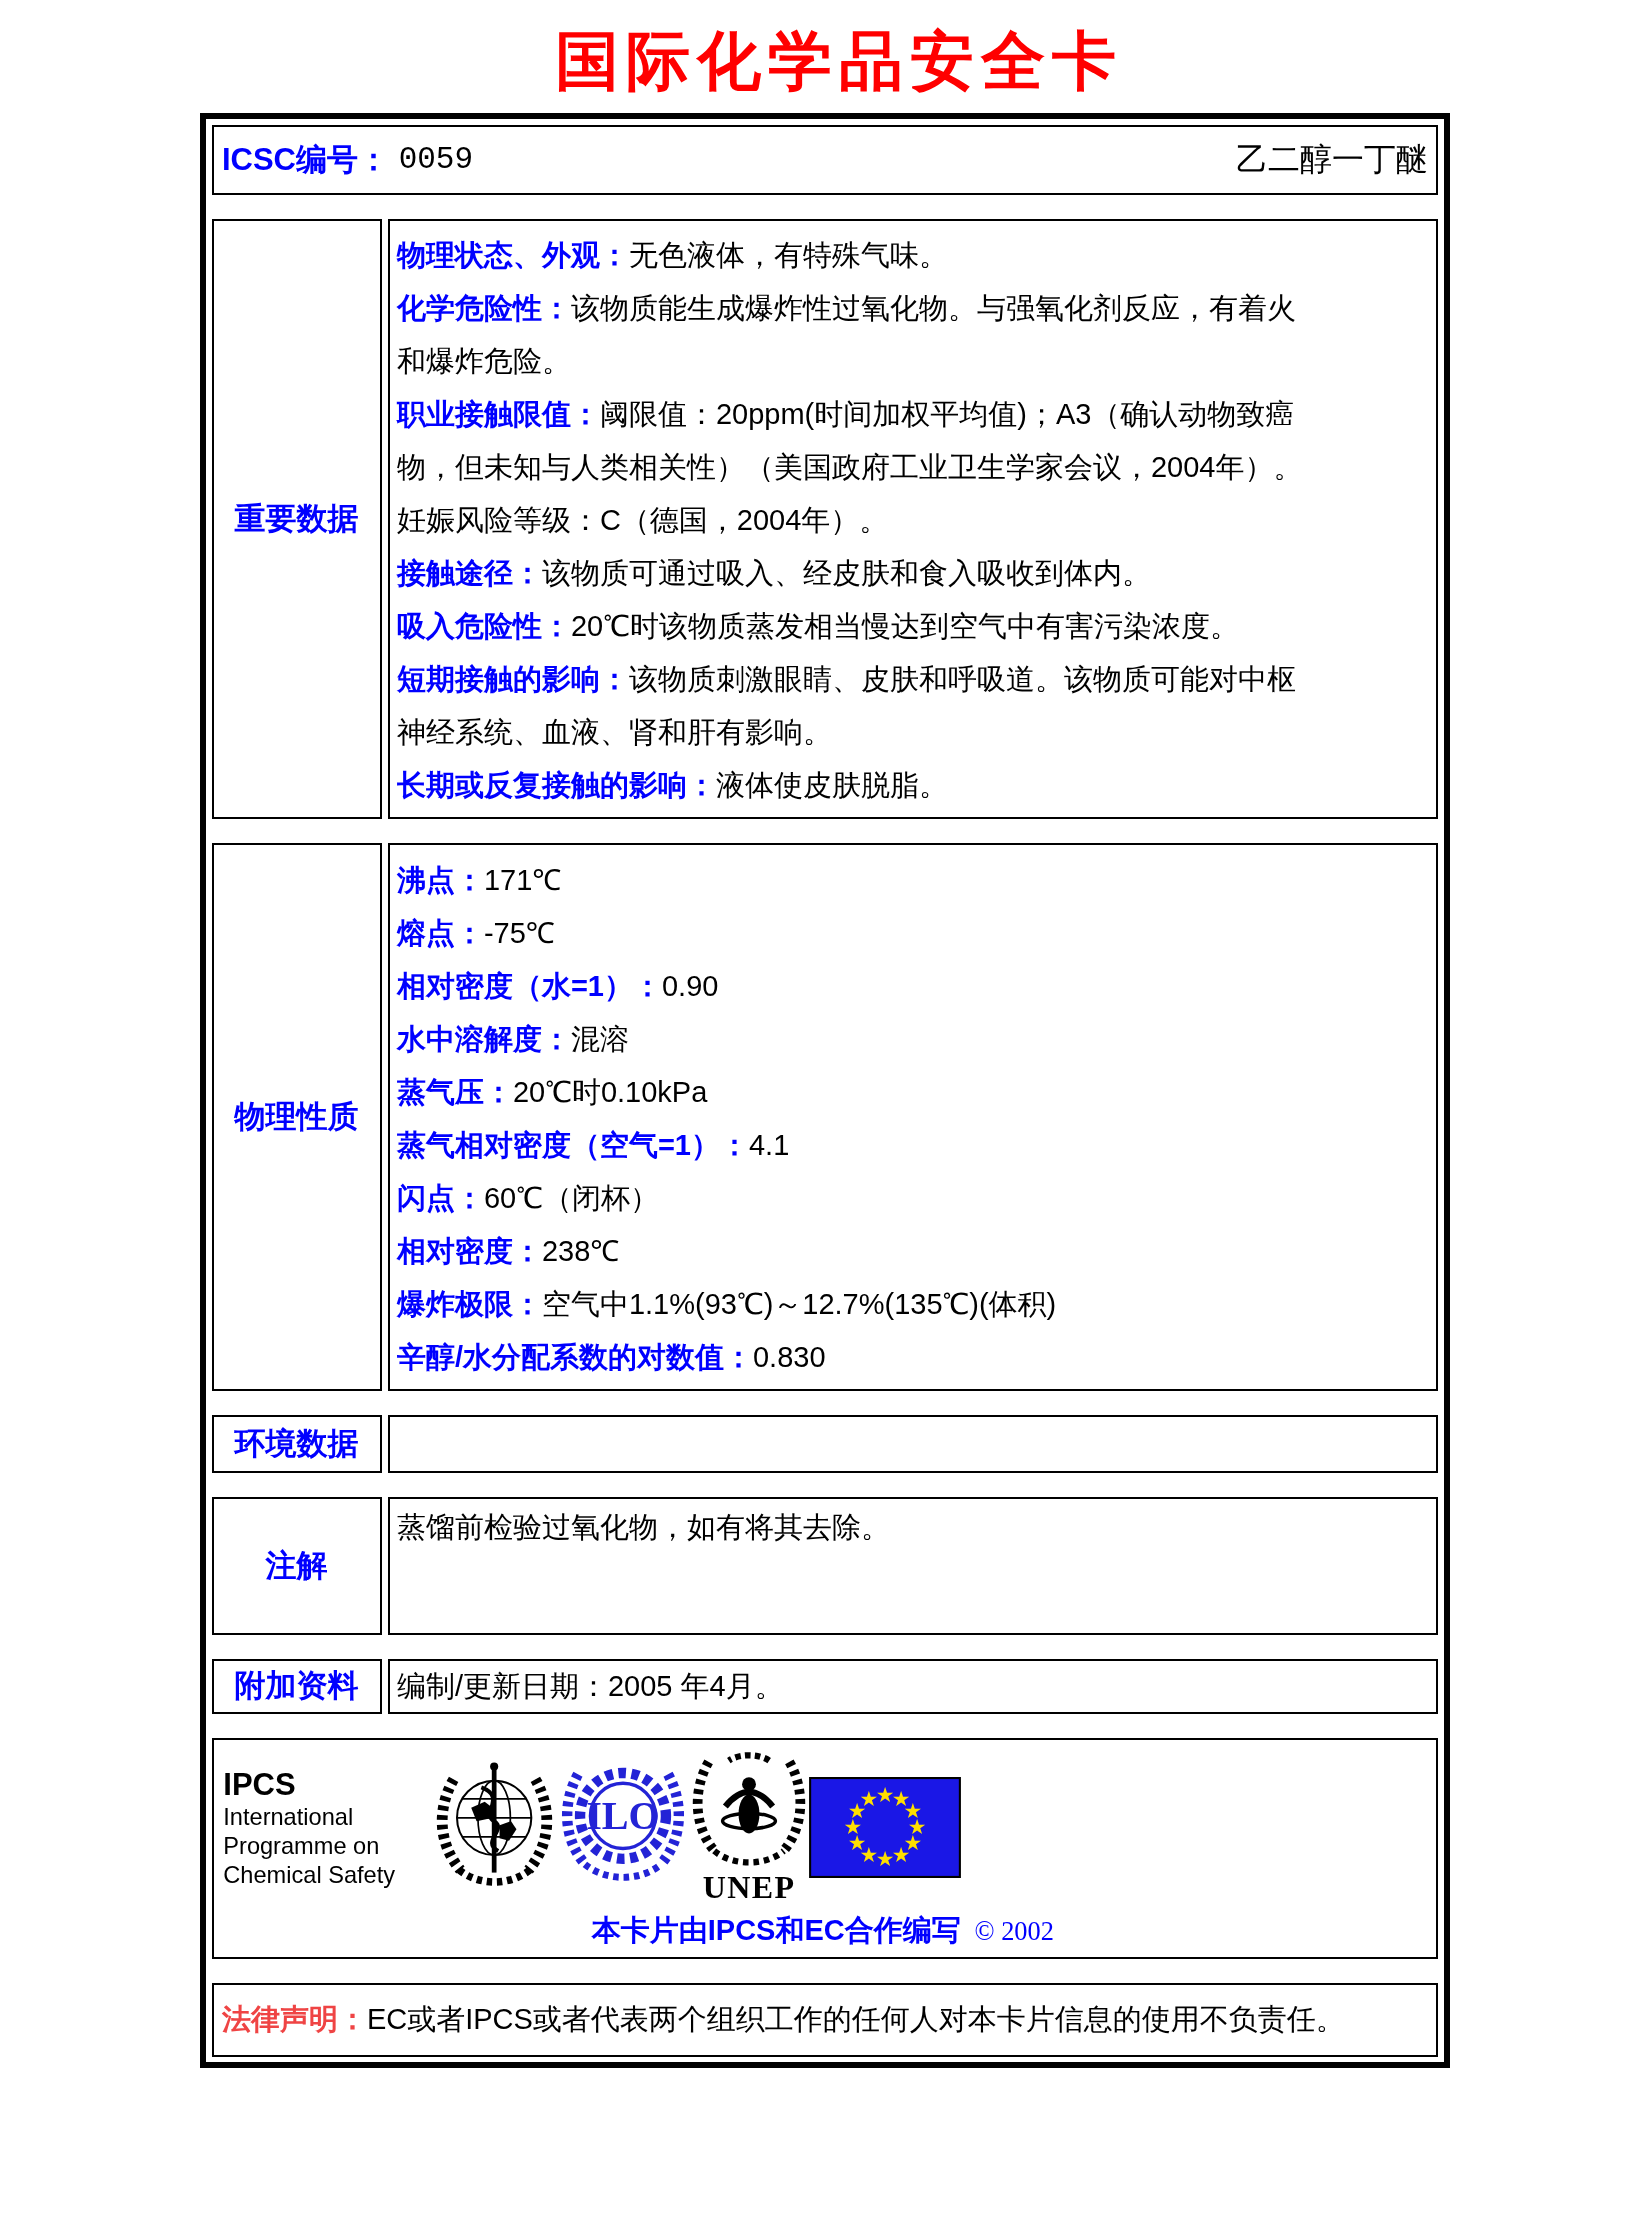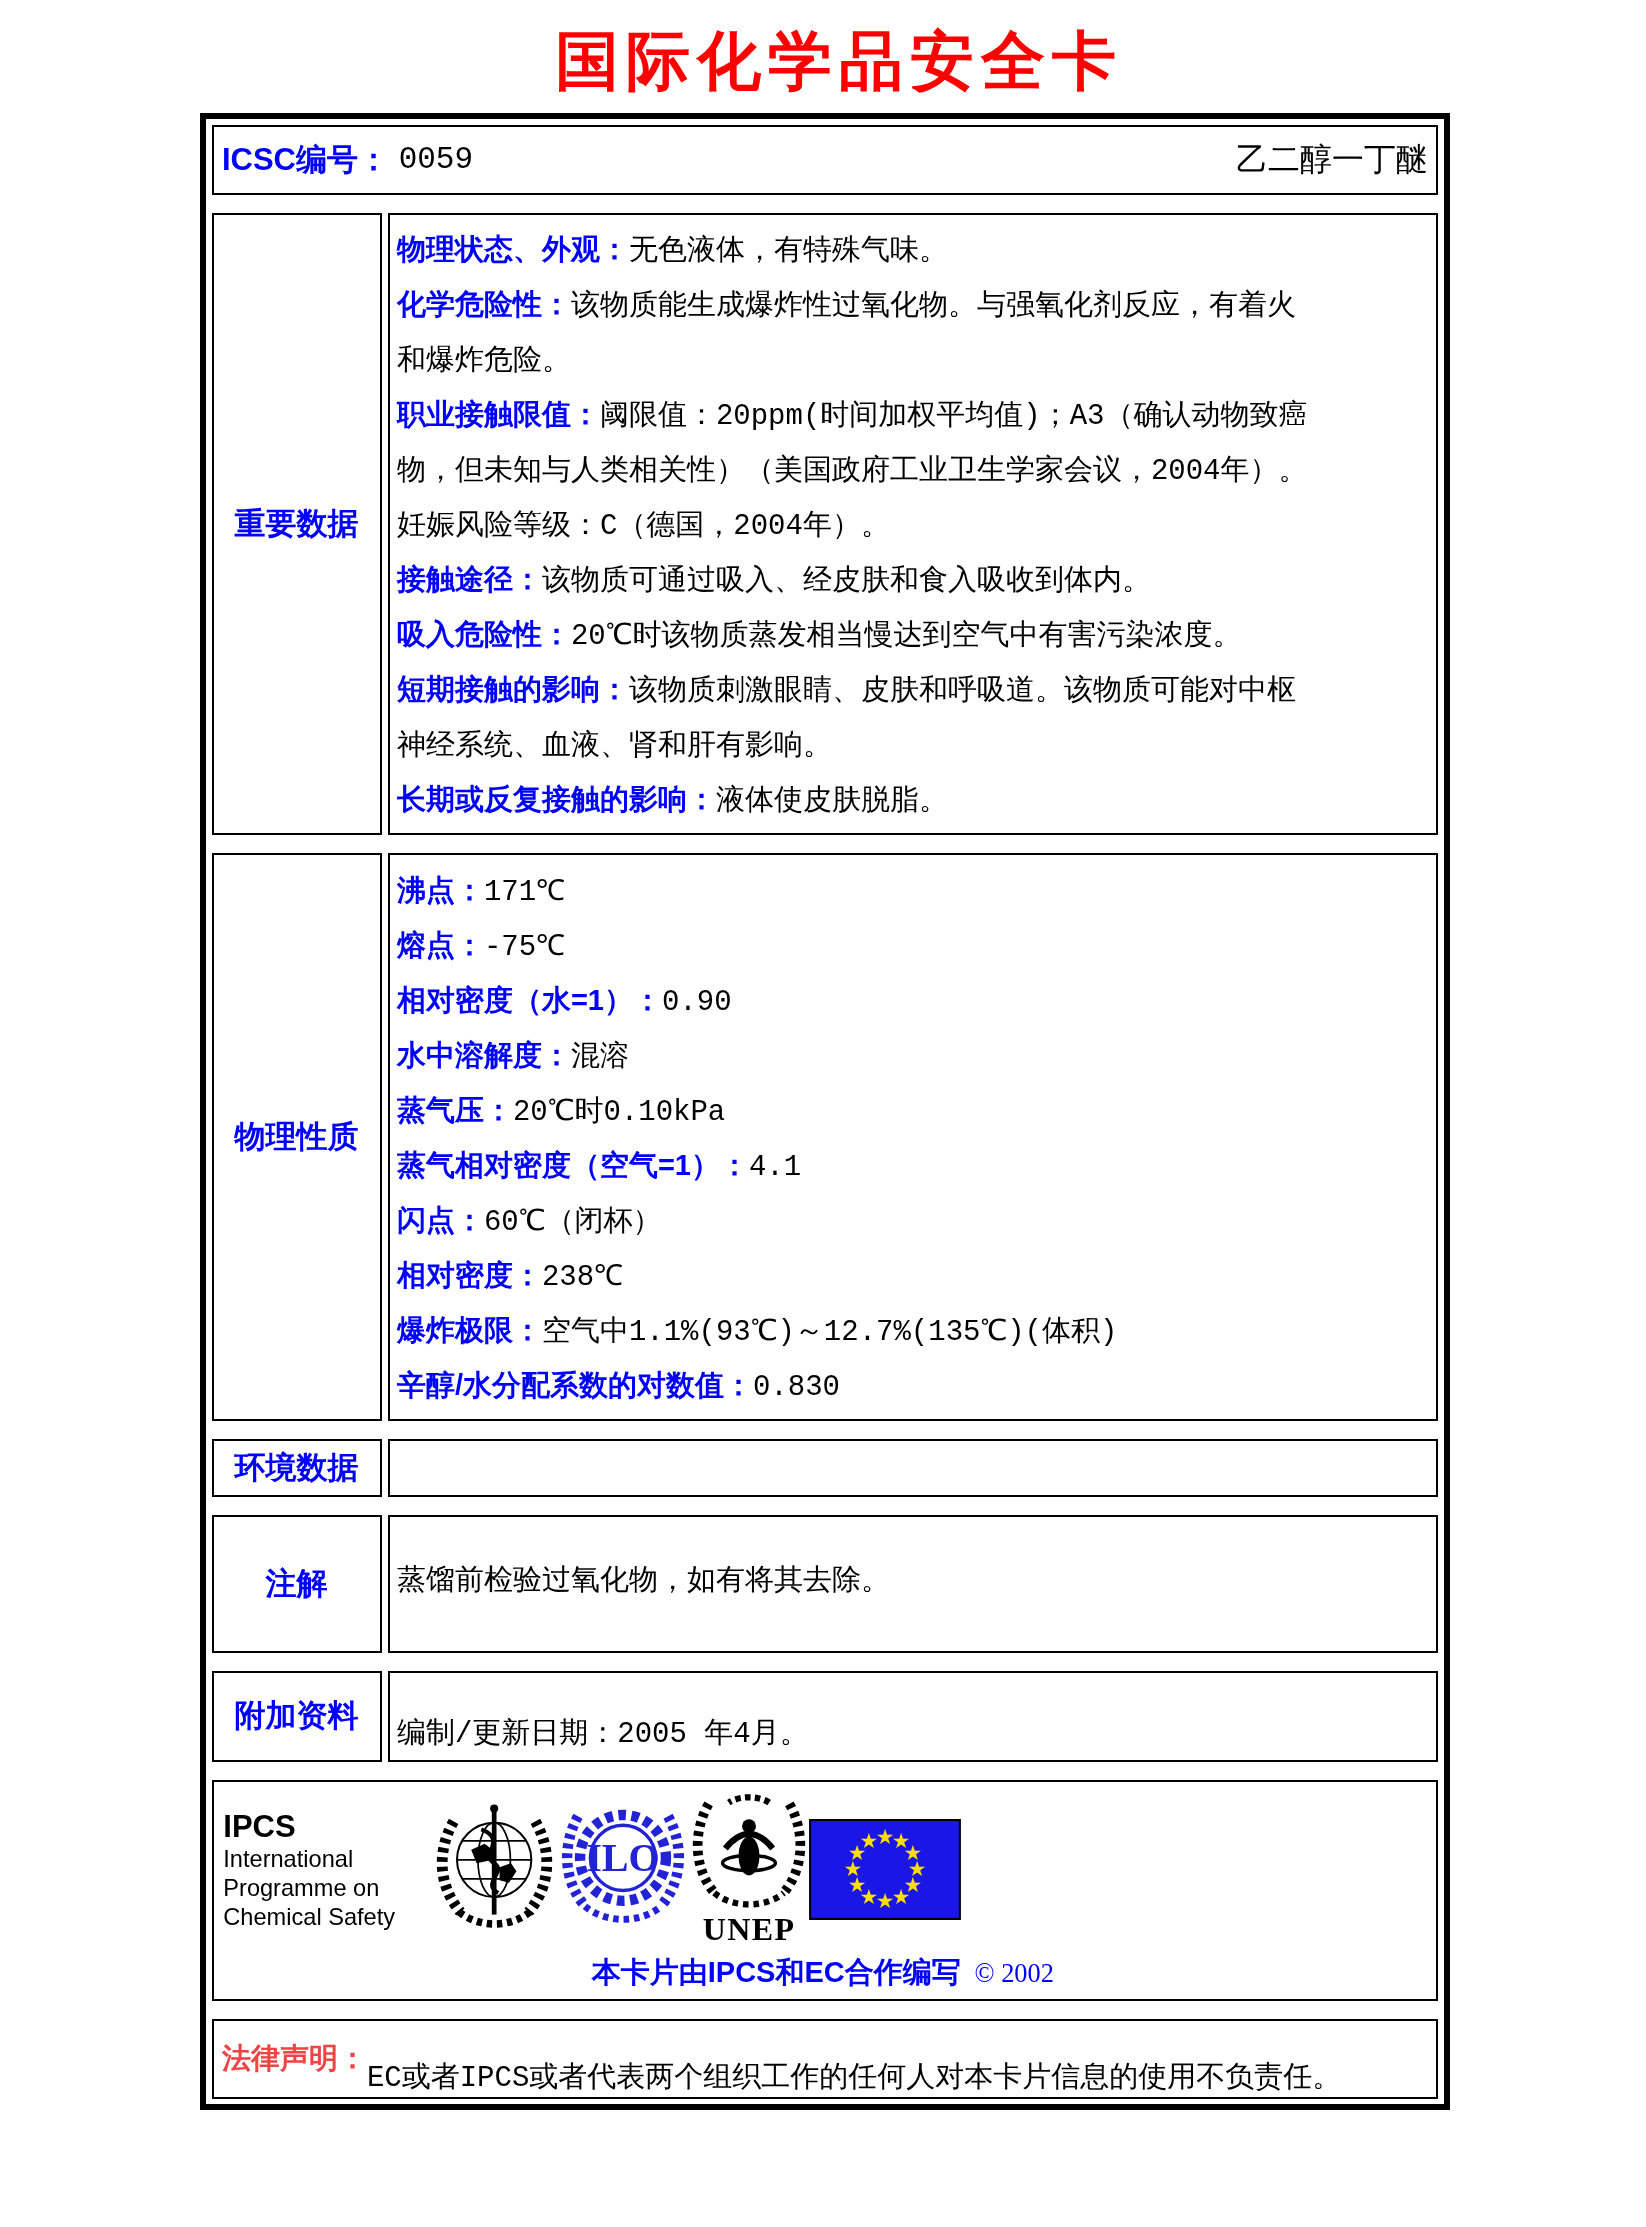--- a/index.html
+++ b/index.html
@@ -2,37 +2,37 @@
 <html style="font-size:11px"><head>
 <meta charset="utf-8">
 <style>
   html,body{margin:0;padding:0;background:#fff;}
   body{width:1646px;height:2227px;position:relative;font-family:"Liberation Serif",serif;color:#000;}
 
   .page-title{position:absolute;top:18px;left:16px;width:100%;text-align:center;
     font-family:Liberation Serif, serif;font-weight:bold;font-size:64px;color:#ff0000;letter-spacing:7px;}
 
   .card{position:absolute;top:113px;left:200px;width:1250px;box-sizing:border-box;
-    border:6.3px solid #000;padding:5.6px;display:flex;flex-direction:column;gap:18px;background:#fff;}
+    border:6.3px solid #000;padding:5.6px;display:flex;flex-direction:column;gap:24px;background:#fff;}
 
   .box{border:2.8px solid #000;box-sizing:border-box;background:#fff;}
   .split{display:flex;gap:6.3px;}
   .side-box{flex:0 0 170px;display:flex;align-items:center;justify-content:center;}
   .side-label{color:#0000ff;font-family:"Liberation Sans",sans-serif;font-weight:bold;font-size:31px;}
   .content-box{flex:1;min-width:0;overflow:hidden;}
 
   .hdr{height:70px;display:flex;align-items:center;padding:0 8.3px;}
   .hdr .lbl{font-size:31px;}
   .hdr-number{font-size:31px;margin-left:9.7px;font-family:"Liberation Mono",monospace;}
   .hdr-substance{margin-left:auto;font-size:32px;}
 
   .lines{padding:8.3px 4.2px 5.6px 7px;}
   .line{line-height:53px;font-size:29px;white-space:nowrap;}
   .lbl{color:#0000ff;font-family:"Liberation Sans",sans-serif;font-weight:bold;}
-  .val{color:#000;font-family:Liberation Mono, monospace;margin-top:36px;}
+  .val{color:#000;font-family:Liberation Sans, sans-serif;}
 
   .env-box{min-height:58px;}
   .notes-side{min-height:138px;}
   .notes-content{padding:7px 7px;font-size:29px;line-height:43px;}
   .addendum-content{padding:5.6px 7px;font-size:29px;line-height:39px;}
 
   .footer-box{min-height:203px;padding:8.3px 14px 5.6px 9.7px;}
   .footer-row{display:flex;align-items:center;}
   .ipcs-block{flex:0 0 209px;font-family:"Liberation Sans",sans-serif;}
   .ipcs-title{font-weight:bold;font-size:31px;}

